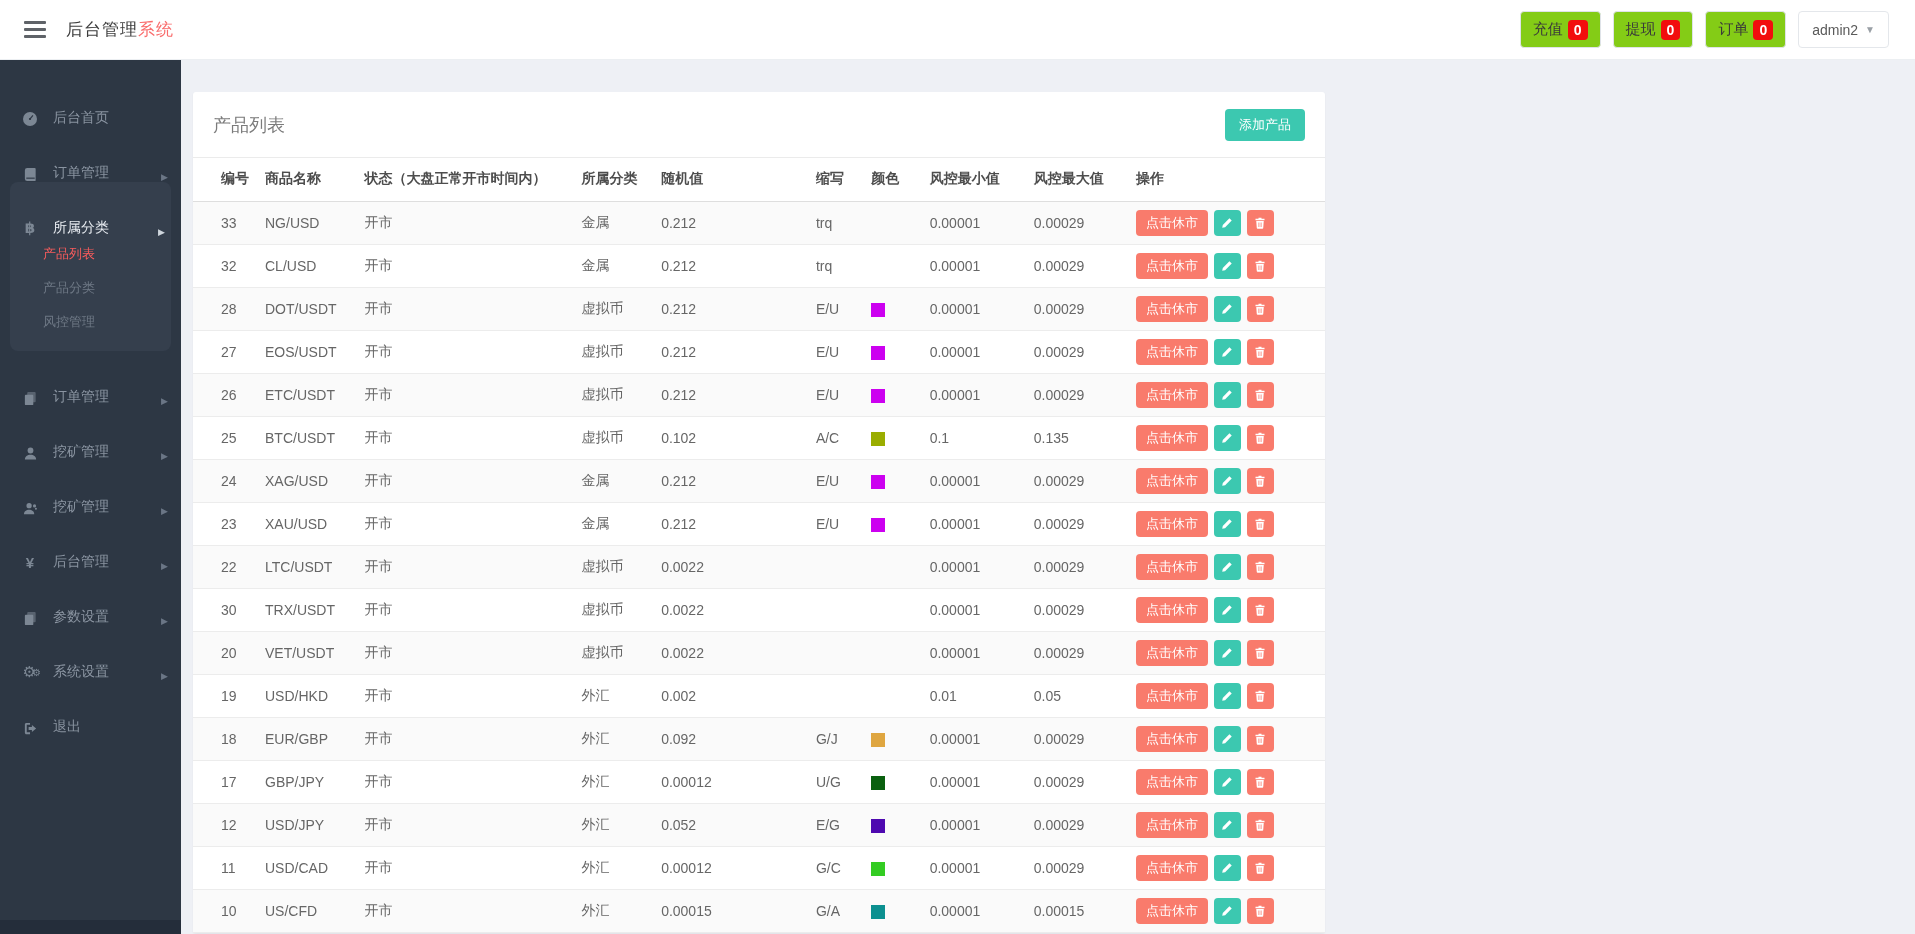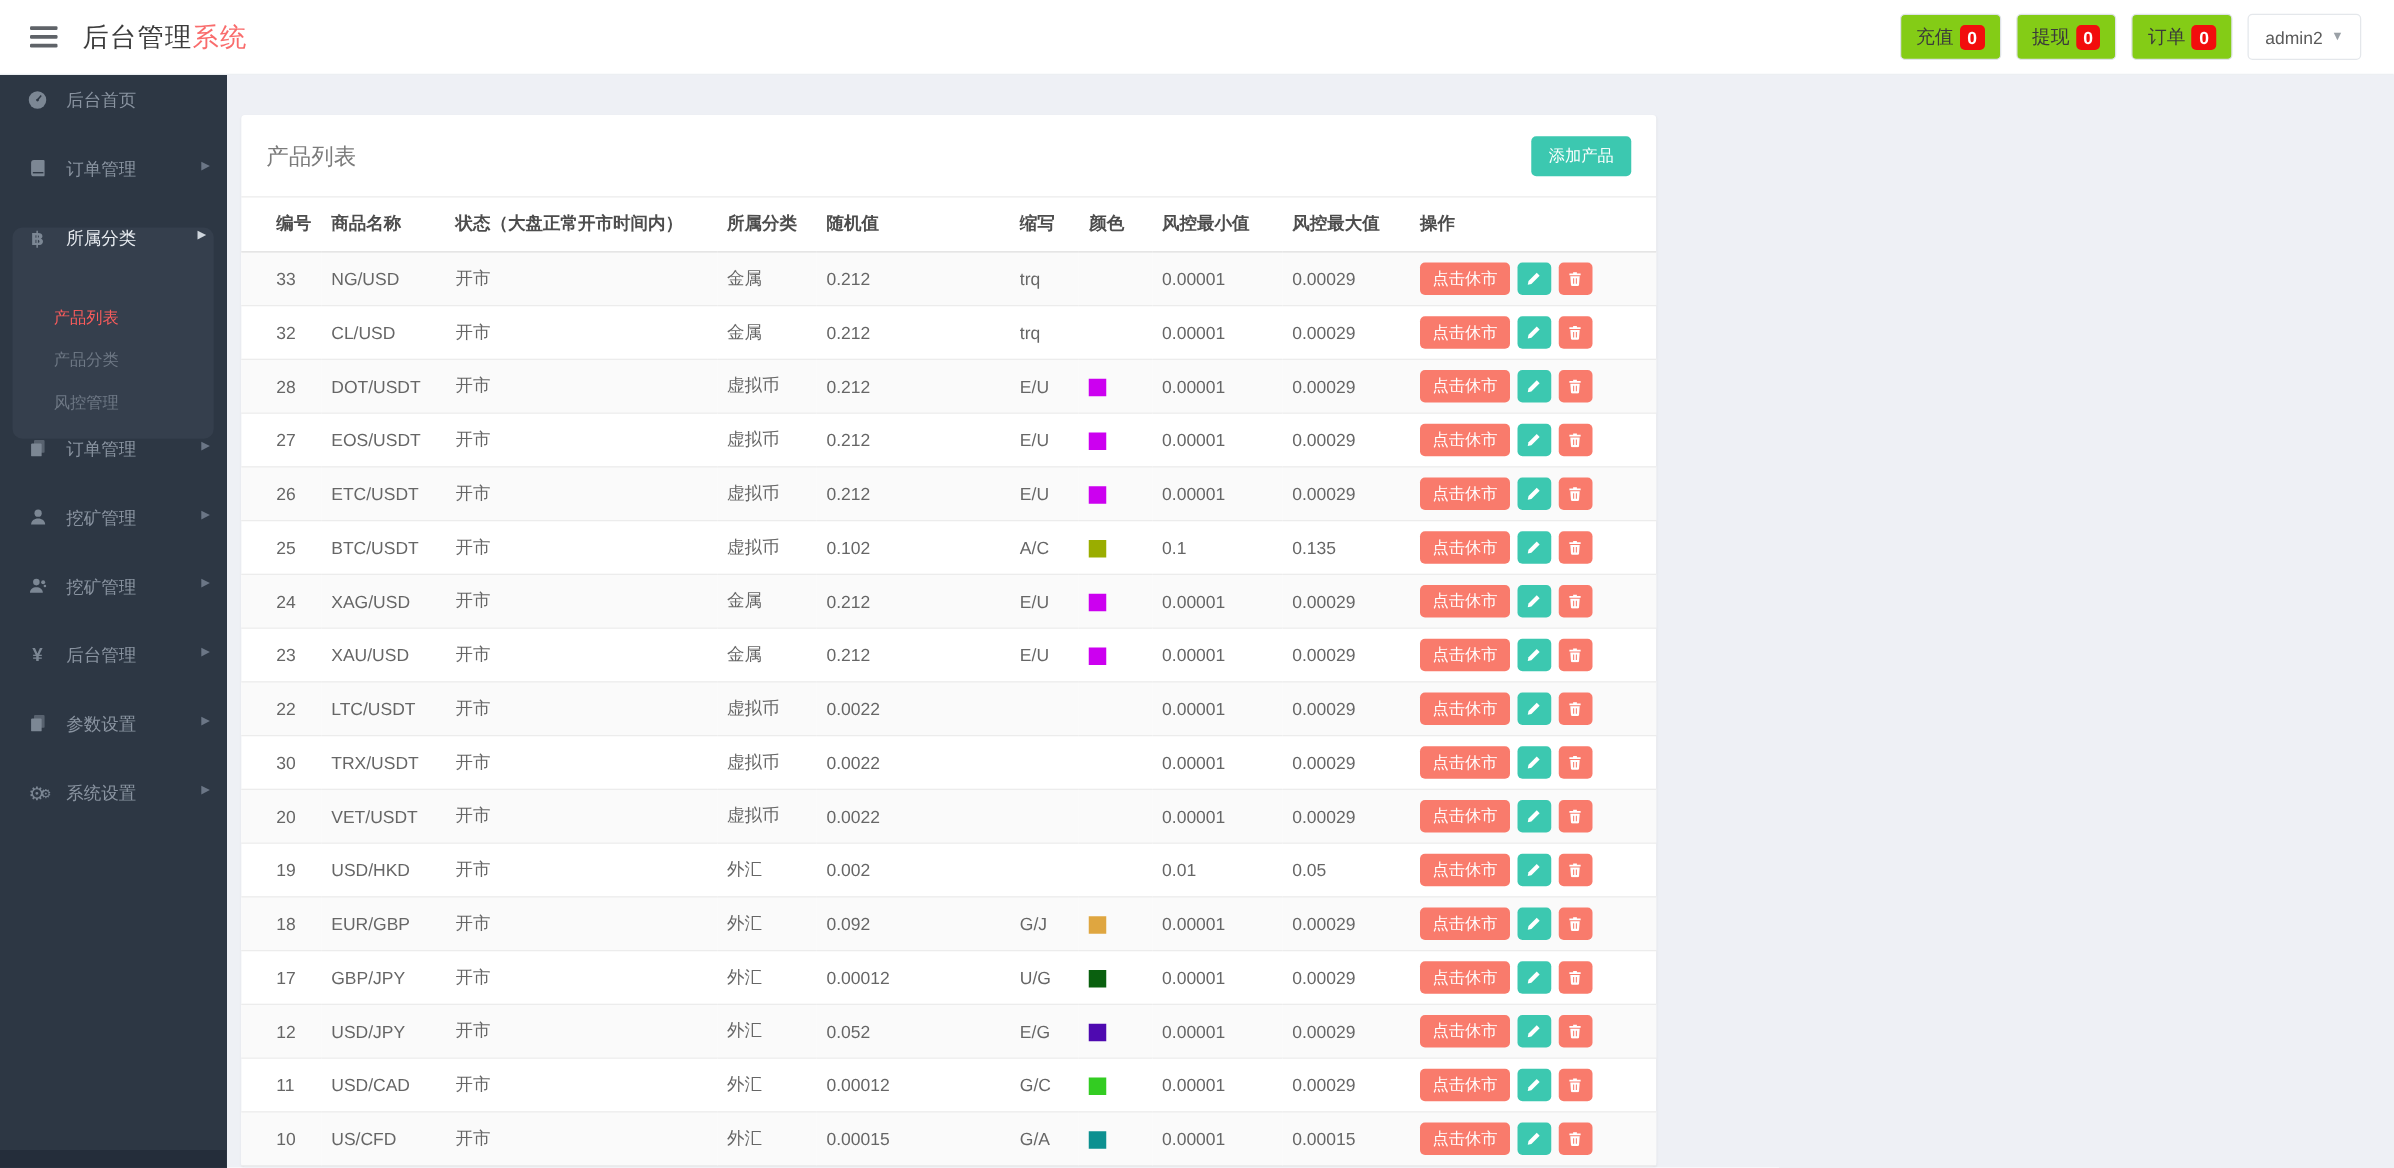--- a/index.html
+++ b/index.html
@@ -13,21 +13,21 @@
   
   .navbar {
     position:fixed; top:0; left:0; width:1915px; height:60px;
     background:#fff; border-bottom:1px solid #eceff2;
     display:flex; align-items:center; justify-content:space-between;
     padding:0 26px 0 22px; z-index:20;
   }
   .brand { display:flex; align-items:center; gap:18px; }
   .hamburger { display:flex; flex-direction:column; gap:4px; cursor:pointer; padding:4px 2px; }
   .hamburger span { display:block; width:22px; height:3px; background:#5f6368; border-radius:1px; }
-  .logo { font-size:21px; color:#3c3c3c; letter-spacing:1px; }
+  .logo { font-size:17px; color:#3c3c3c; letter-spacing:1px; }
   .logo .accent { color:#f96c6c; }
 
   .nav-right { display:flex; align-items:center; gap:12px; }
   .stat-btn {
     display:inline-flex; align-items:center; gap:5px;
     background:#84cc16; border:1px solid #dfe3e8; border-radius:4px;
     height:37px; padding:0 12px; font-size:15px; color:#3a3a3a;
     font-family:inherit; cursor:pointer;
   }
   .badge {
@@ -41,21 +41,21 @@
     font-family:inherit; cursor:pointer;
   }
   .caret-down { font-size:10px; color:#9aa0a6; }
 
   
   .sidebar {
     position:fixed; top:60px; left:0; bottom:0; width:181px;
     background:#2d3744; z-index:15; padding-top:12px;
   }
   .menu-item {
-    height:55px; display:flex; align-items:flex-start;
+    height:55px; display:flex; align-items:flex-end;
     padding:0 20px; color:#8a94a1; font-size:14px; cursor:pointer;
     position:relative;
   }
   .menu-item .mi-icon {
     width:20px; margin-right:13px; display:flex; justify-content:center; align-items:center;
     color:#7c8794; font-size:15px;
   }
   .menu-item .mi-caret {
     position:absolute; right:13px; font-size:9px; color:#6b7686;
   }
@@ -245,20 +245,29 @@
     <span>参数设置</span>
     <span class="mi-caret">▶</span>
   </div>
 
   <div class="menu-item">
     <span class="mi-icon gears-glyph">⚙<span class="g2">⚙</span></span>
     <span>系统设置</span>
     <span class="mi-caret">▶</span>
   </div>
 
+  <div class="menu-item">
+    <span class="mi-icon">
+      <svg width="15" height="15" viewBox="0 0 16 16" fill="currentColor">
+          <path d="M7.5 2H3.6C2.7 2 2 2.7 2 3.6v8.8c0 .9.7 1.6 1.6 1.6h3.9v-2H4V4h3.5V2z"></path>
+          <path d="M9.5 4.2L14 8l-4.5 3.8V9.5H6v-3h3.5V4.2z"></path>
+        </svg>
+    </span>
+    <span>退出</span>
+  </div>
 
   <div class="sidebar-footer"></div>
 </nav>
 
 <main class="content">
   <section class="card">
     <div class="card-header">
       <h2 class="card-title" style="font-weight:normal;margin:0;">产品列表</h2>
       <button class="add-btn">添加产品</button>
     </div>

